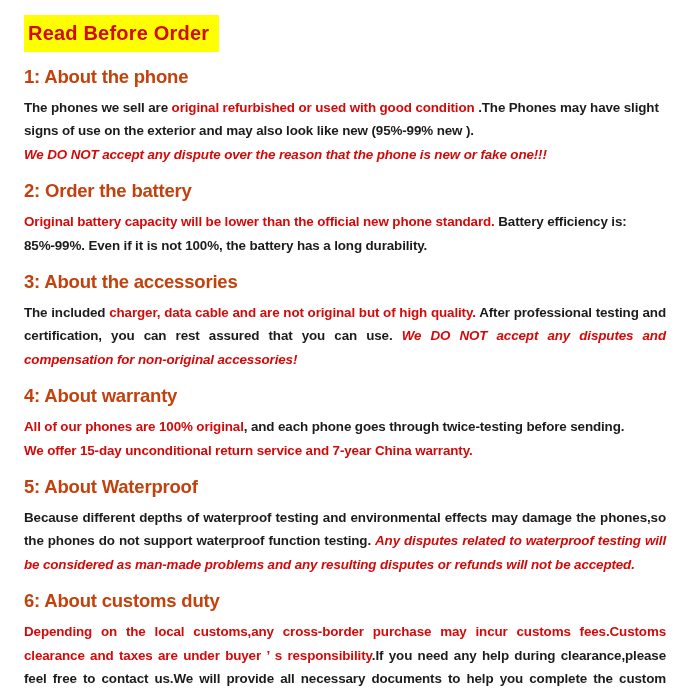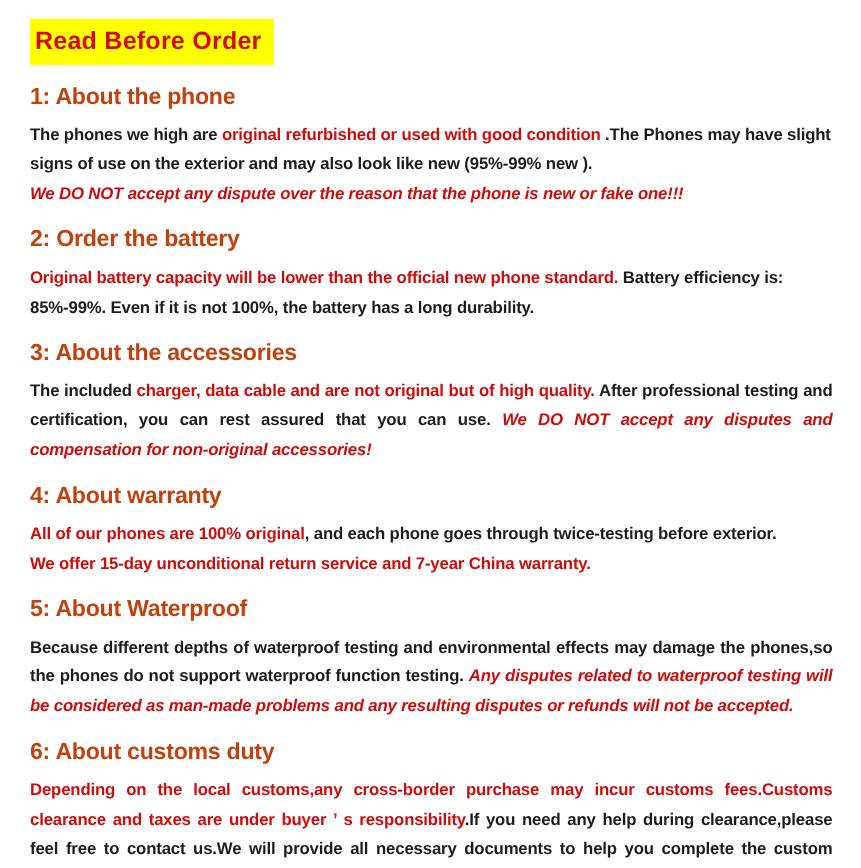--- a/index.html
+++ b/index.html
@@ -56,37 +56,37 @@
 <body>
 
 <div class="page">
 
   <div class="title-wrap">
     <span class="title-badge">Read Before Order</span>
   </div>
 
   <section>
     <h2>1: About the phone</h2>
-    <p class="body"><span class="run black">The phones we high are </span><span class="run red">original refurbished or used with good condition </span><span class="run black">.The Phones may have slight signs of use on the exterior and may also look like new (95%-99% new ).</span></p>
+    <p class="body"><span class="run black">The phones we sell are </span><span class="run red">original refurbished or used with good condition </span><span class="run black">.The Phones may have slight signs of use on the exterior and may also look like new (95%-99% new ).</span></p>
     <p class="body"><span class="run red italic">We DO NOT accept any dispute over the reason that the phone is new or fake one!!!</span></p>
   </section>
 
   <section>
     <h2>2: Order the battery</h2>
     <p class="body"><span class="run red">Original battery capacity will be lower than the official new phone standard.</span><span class="run black"> Battery efficiency is: 85%-99%. Even if it is not 100%, the battery has a long durability.</span></p>
   </section>
 
   <section>
     <h2>3: About the accessories</h2>
     <p class="body justify"><span class="run black">The included </span><span class="run red">charger, data cable and are not original but of high quality.</span><span class="run black"> After professional testing and certification, you can rest assured that you can use. </span><span class="run red italic">We DO NOT accept any disputes and compensation for non-original accessories!</span></p>
   </section>
 
   <section>
     <h2>4: About warranty</h2>
-    <p class="body"><span class="run red">All of our phones are 100% original</span><span class="run black">, and each phone goes through twice-testing before exterior.</span></p>
+    <p class="body"><span class="run red">All of our phones are 100% original</span><span class="run black">, and each phone goes through twice-testing before sending.</span></p>
     <p class="body"><span class="run red">We offer 15-day unconditional return service and 7-year China warranty.</span></p>
   </section>
 
   <section>
     <h2>5: About Waterproof</h2>
     <p class="body justify"><span class="run black">Because different depths of waterproof testing and environmental effects may damage the phones,so the phones do not support waterproof function testing. </span><span class="run red italic">Any disputes related to waterproof testing will be considered as man-made problems and any resulting disputes or refunds will not be accepted.</span></p>
   </section>
 
   <section>
     <h2>6: About customs duty</h2>

